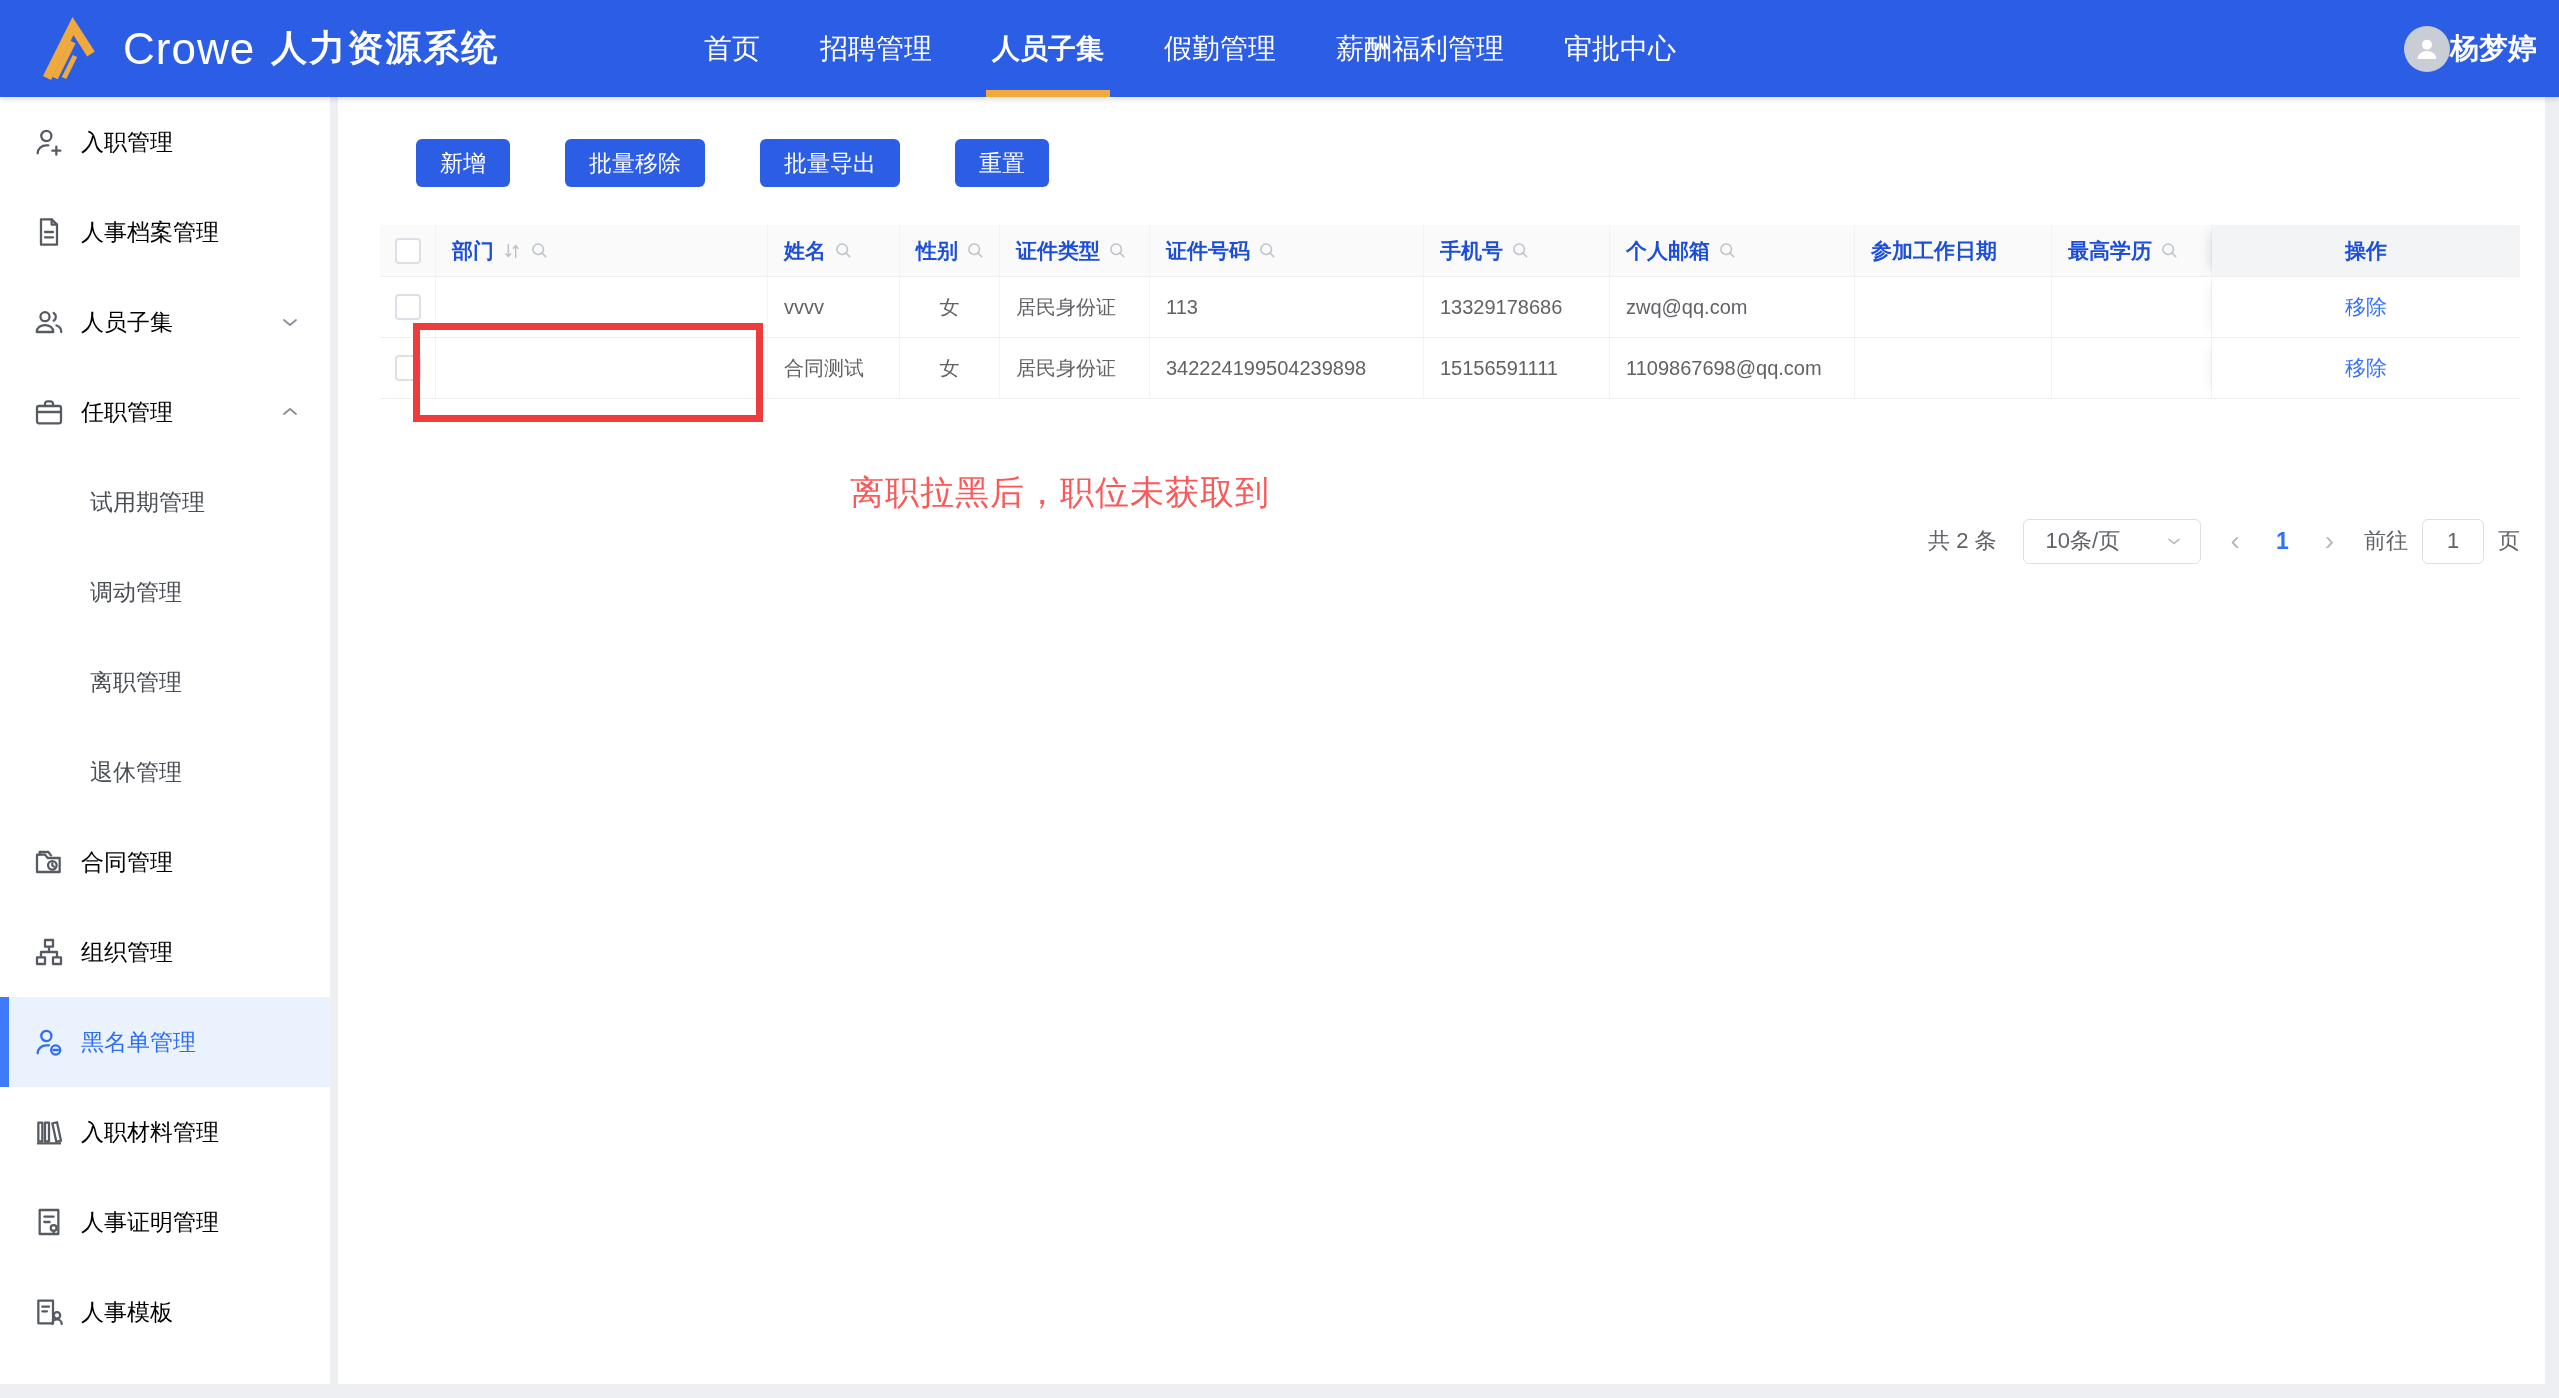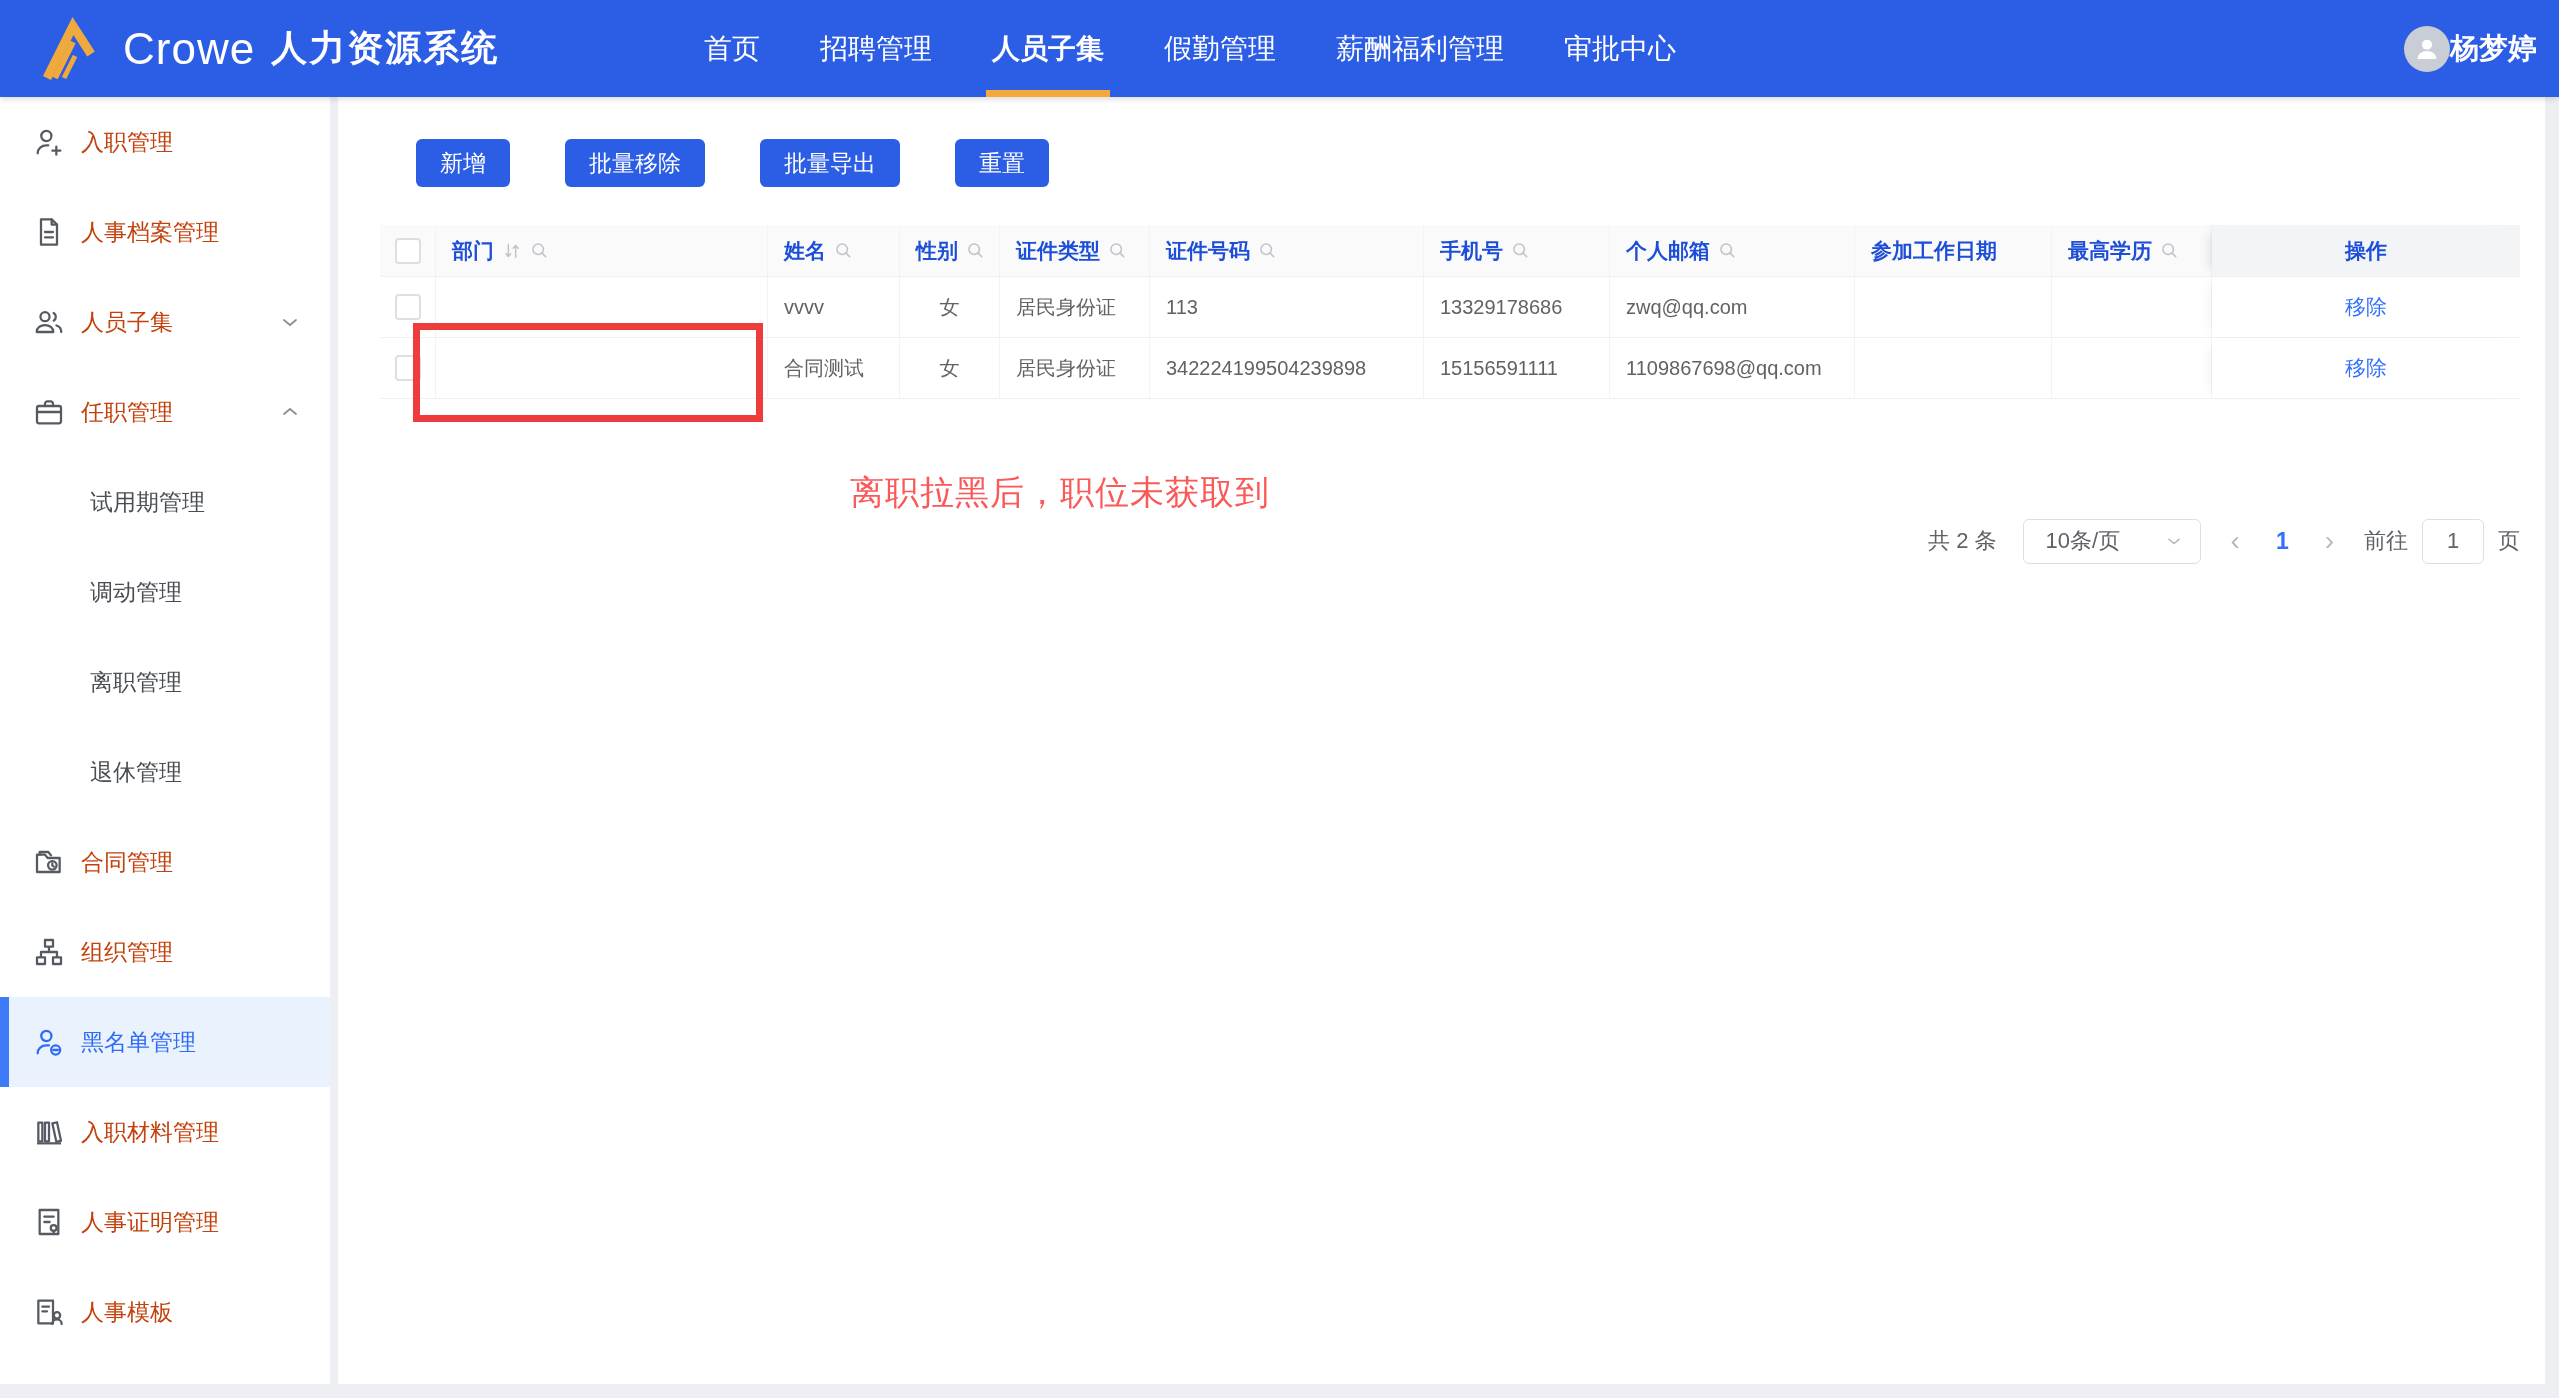--- a/index.html
+++ b/index.html
@@ -32,21 +32,21 @@
   .avatar{ width:46px; height:46px; border-radius:50%; background:#c9cdd6; display:flex; align-items:center; justify-content:center; }
   .user-name{ color:#fff; font-size:29px; font-weight:700; }
 
   
   .sidebar{
     position:absolute; left:0; top:97px; width:330px; height:1287px;
     background:#fff; z-index:10; overflow:hidden;
   }
   .side-item{
     position:relative; height:90px; display:flex; align-items:center;
-    padding-left:33px; cursor:pointer; color:#c2410c; font-size:23px;
+    padding-left:33px; cursor:pointer; color:#000000; font-size:23px;
   }
   .side-item .s-icon{ width:32px; height:32px; margin-right:16px; display:flex; align-items:center; justify-content:center; color:#565b63; flex:none; }
   .side-item .s-label{ white-space:nowrap; }
   .side-item .chevron{ position:absolute; right:28px; color:#8a8f99; display:flex; }
   .side-item.sub{ padding-left:90px; color:#4a4e54; }
   .side-item.active{ background:#e9f2fd; color:#2f6cf6;align-items:center; }
   .side-item.active .s-icon{ color:#2f6cf6; }
   .side-item.active::before{
     content:""; position:absolute; left:0; top:0; bottom:0; width:9px; background:#3d7bfa;
   }

